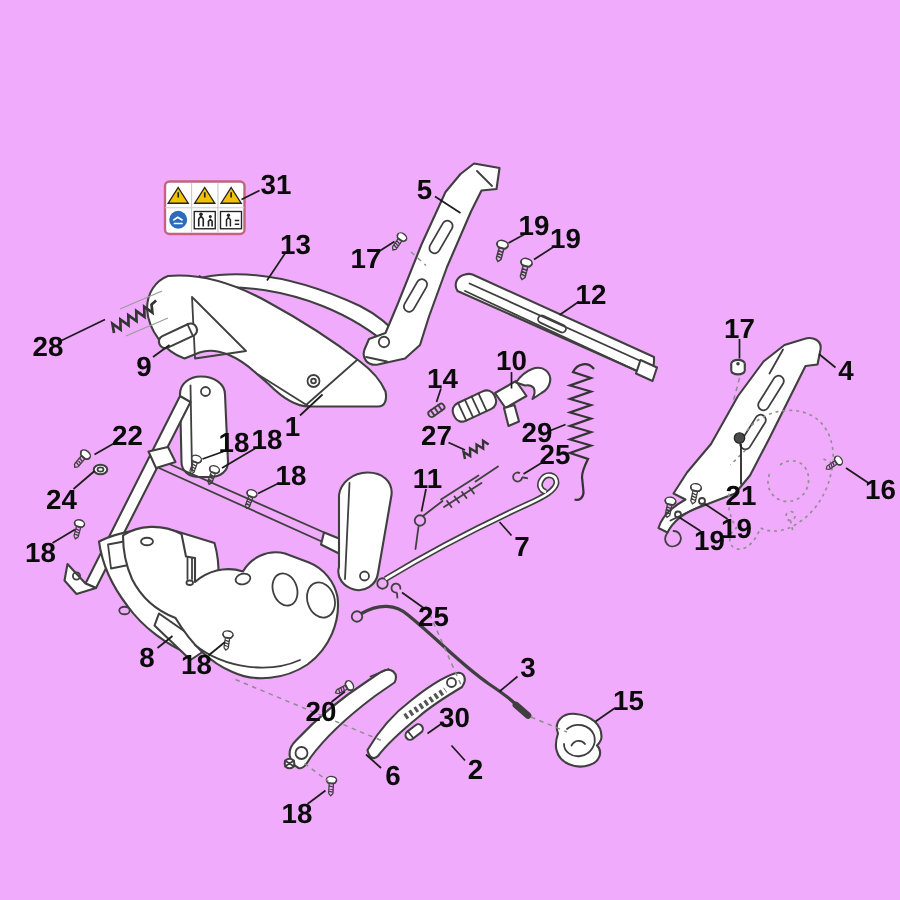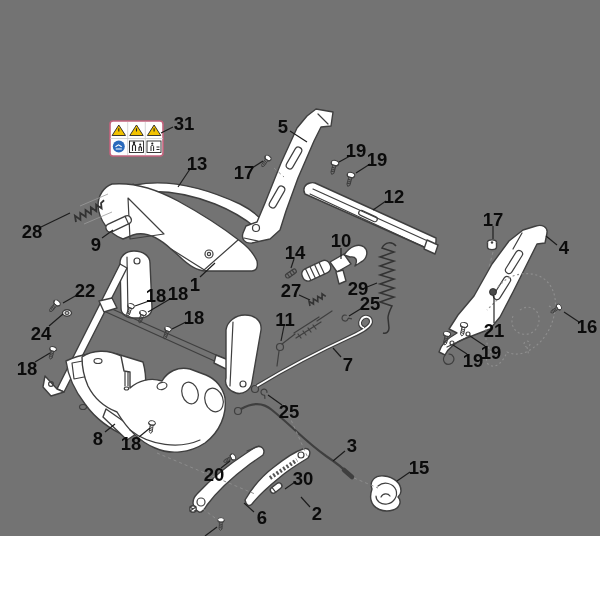--- a/index.html
+++ b/index.html
@@ -1,16 +1,16 @@
 <!DOCTYPE html>
 <html><head>
 <meta charset="utf-8">
 <style>
   html,body{margin:0;padding:0;background:#fff;}
-  #stage{position:relative;width:600px;height:536px;background:#737373;overflow:hidden;
+  #stage{position:relative;width:600px;height:600px;background:#f0abfc;overflow:hidden;
          font-family:"Liberation Sans",sans-serif;}
   svg{position:absolute;left:0;top:0;}
   .part{fill:#ffffff;stroke:#3f3f3f;stroke-width:1.4;stroke-linejoin:round;}
   .pline{fill:none;stroke:#3f3f3f;stroke-width:1.2;stroke-linejoin:round;stroke-linecap:round;}
   .thin{fill:none;stroke:#9a9a9a;stroke-width:.8;}
   .dash{fill:none;stroke:#8c8c8c;stroke-width:1;stroke-dasharray:3 3;}
   .ghost{fill:none;stroke:#8f8f8f;stroke-width:1.1;stroke-dasharray:2 2.6;}
   .leader{stroke:#1c1c1c;stroke-width:1.15;}
   .callout{font:700 18.5px "Liberation Sans",sans-serif;fill:#0b0b0b;}
 </style>

